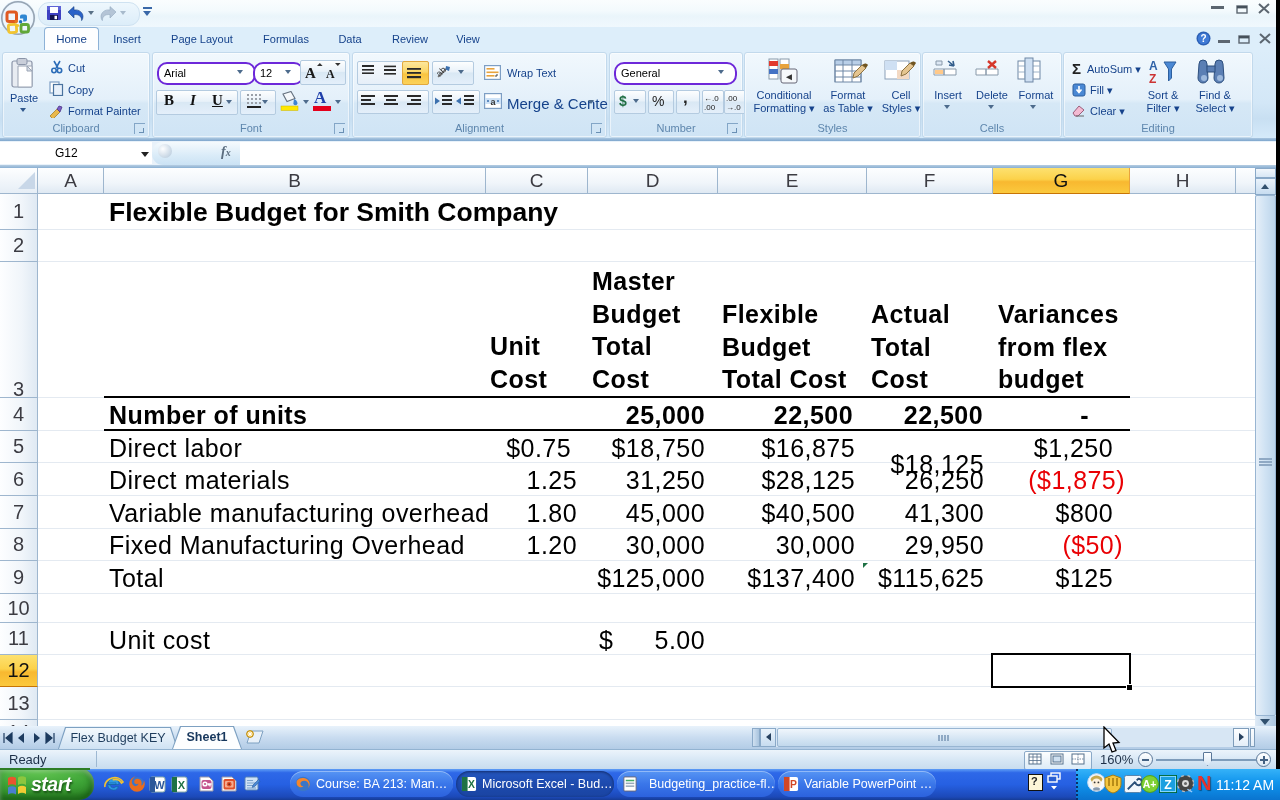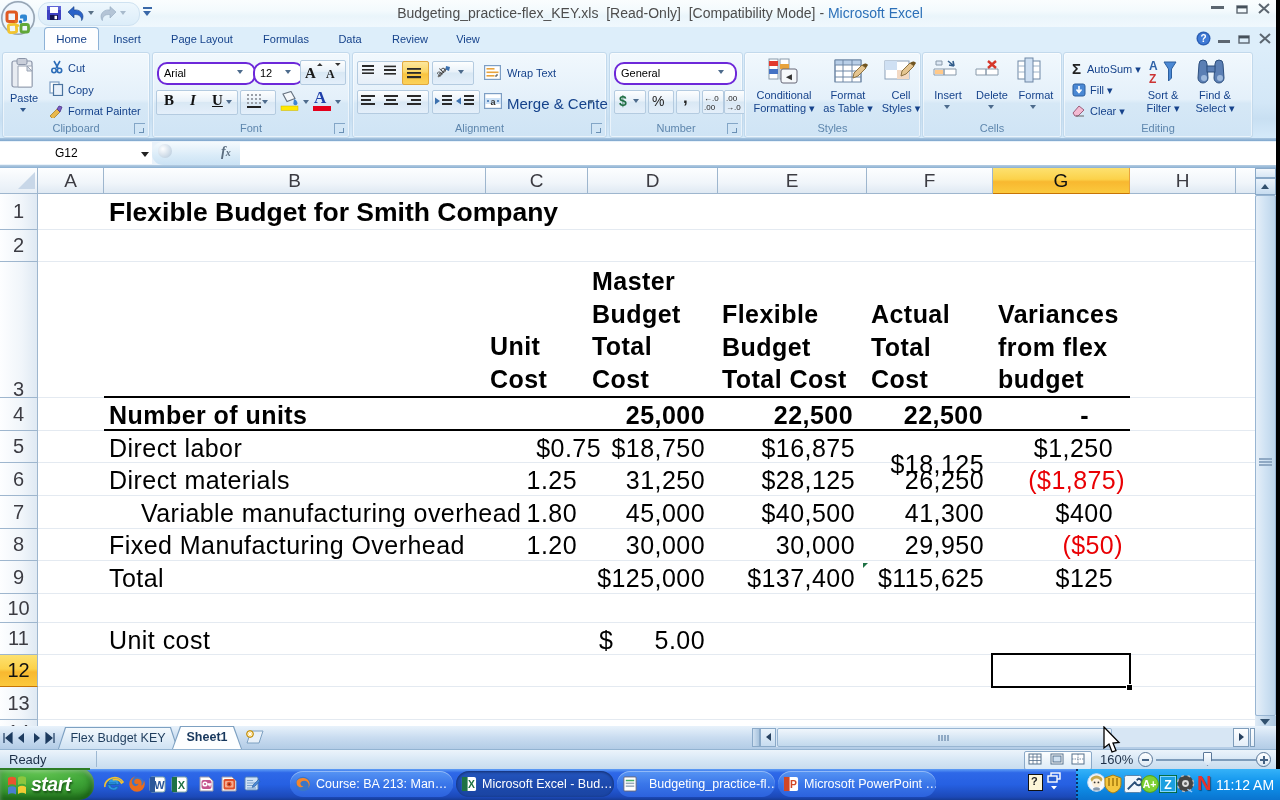--- a/index.html
+++ b/index.html
@@ -103,21 +103,20 @@
   <svg class="abs" style="left:66px;top:4px" width="19" height="17" viewBox="0 0 19 17">
     <path d="M2 8 L8 2.6 V6 c5-0.8 9 2.4 9 6.6 c0 1.6-0.5 2.8-1.4 4 c0.3-3.8-2.6-6.6-7.6-6 v3.4 z" fill="#2a62c8" stroke="#17407f" stroke-width="0.6"></path>
   </svg>
   <div class="abs" style="left:88px;top:11px;width:0;height:0;border-left:3.5px solid transparent;border-right:3.5px solid transparent;border-top:4px solid #5a7187;"></div>
   <svg class="abs" style="left:99px;top:4px" width="19" height="17" viewBox="0 0 19 17">
     <path d="M17 8 L11 2.6 V6 c-5-0.8-9 2.4 -9 6.6 c0 1.6 0.5 2.8 1.4 4 c-0.3-3.8 2.6-6.6 7.6-6 v3.4 z" fill="#b4c4d6" stroke="#92a8be" stroke-width="0.6"></path>
   </svg>
   <div class="abs" style="left:120px;top:11px;width:0;height:0;border-left:3.5px solid transparent;border-right:3.5px solid transparent;border-top:4px solid #a8bacc;"></div>
   <div class="abs" style="left:143px;top:7px;width:9px;height:2px;background:#3a68a8;"></div>
   <div class="abs" style="left:143px;top:11px;width:0;height:0;border-left:4.5px solid transparent;border-right:4.5px solid transparent;border-top:5px solid #3a68a8;"></div>
-  <div class="abs" id="titletext">Budgeting_practice-flex_KEY.xls&nbsp;&nbsp;[Read-Only]&nbsp;&nbsp;[Compatibility Mode] - <span style="color:#2c70b8">Microsoft Excel</span></div>
 
   <div class="abs" style="left:1211px;top:6px;width:13px;height:3px;background:#5c6670;"></div>
   <svg class="abs" style="left:1236px;top:3px" width="13" height="11" viewBox="0 0 13 11">
     <rect x="1" y="3" width="10" height="7" fill="none" stroke="#5c6670" stroke-width="1.4"></rect>
     <rect x="1" y="3" width="10" height="2.4" fill="#45505a"></rect>
   </svg>
   <svg class="abs" style="left:1258px;top:3px" width="12" height="11" viewBox="0 0 12 11">
     <path d="M1 1 L11 10 M11 1 L1 10" stroke="#5c6670" stroke-width="2"></path>
   </svg>
   <div class="abs" id="tabrow"></div>
@@ -475,37 +474,37 @@
   <div class="cell bold" style="left:592px;top:265px;line-height:32.5px;">Master<br>Budget<br>Total<br>Cost</div>
   <div class="cell bold" style="left:722px;top:298px;line-height:32.5px;">Flexible<br>Budget<br>Total Cost</div>
   <div class="cell bold" style="left:871px;top:298px;line-height:32.5px;">Actual<br>Total<br>Cost</div>
   <div class="cell bold" style="left:998px;top:298px;line-height:32.5px;">Variances<br>from flex<br>budget</div>
   <div class="cell bold" style="left:109px;top:401px;">Number of units</div>
   <div class="cell bold" style="left:588px;top:401px;width:117px;text-align:right;">25,000</div>
   <div class="cell bold" style="left:718px;top:401px;width:135px;text-align:right;">22,500</div>
   <div class="cell bold" style="left:867px;top:401px;width:116px;text-align:right;">22,500</div>
   <div class="cell bold" style="left:993px;top:401px;width:96px;text-align:right;">-</div>
   <div class="cell" style="left:109px;top:434px;">Direct labor</div>
-  <div class="cell" style="left:510px;top:434px;width:91px;text-align:right;">$0.75</div>
+  <div class="cell" style="left:480px;top:434px;width:91px;text-align:right;">$0.75</div>
   <div class="cell" style="left:588px;top:434px;width:117px;text-align:right;">$18,750</div>
   <div class="cell" style="left:718px;top:434px;width:137px;text-align:right;">$16,875</div>
   <div class="cell" style="left:867px;top:450px;width:117px;text-align:right;">$18,125</div>
   <div class="cell" style="left:993px;top:434px;width:120px;text-align:right;">$1,250</div>
   <div class="cell" style="left:109px;top:466px;">Direct materials</div>
   <div class="cell" style="left:486px;top:466px;width:91px;text-align:right;">1.25</div>
   <div class="cell" style="left:588px;top:466px;width:117px;text-align:right;">31,250</div>
   <div class="cell" style="left:718px;top:466px;width:137px;text-align:right;">$28,125</div>
   <div class="cell" style="left:867px;top:466px;width:117px;text-align:right;">26,250</div>
   <div class="cell red" style="left:993px;top:466px;width:132px;text-align:right;">($1,875)</div>
-  <div class="cell" style="left:109px;top:499px;margin-left:32px;">Variable manufacturing overhead</div>
+  <div class="cell" style="left:109px;top:499px;">Variable manufacturing overhead</div>
   <div class="cell" style="left:486px;top:499px;width:91px;text-align:right;">1.80</div>
   <div class="cell" style="left:588px;top:499px;width:117px;text-align:right;">45,000</div>
   <div class="cell" style="left:718px;top:499px;width:137px;text-align:right;">$40,500</div>
   <div class="cell" style="left:867px;top:499px;width:117px;text-align:right;">41,300</div>
-  <div class="cell" style="left:993px;top:499px;width:120px;text-align:right;">$400</div>
+  <div class="cell" style="left:993px;top:499px;width:120px;text-align:right;">$800</div>
   <div class="cell" style="left:109px;top:531px;">Fixed Manufacturing Overhead</div>
   <div class="cell" style="left:486px;top:531px;width:91px;text-align:right;">1.20</div>
   <div class="cell" style="left:588px;top:531px;width:117px;text-align:right;">30,000</div>
   <div class="cell" style="left:718px;top:531px;width:137px;text-align:right;">30,000</div>
   <div class="cell" style="left:867px;top:531px;width:117px;text-align:right;">29,950</div>
   <div class="cell red" style="left:993px;top:531px;width:130px;text-align:right;">($50)</div>
   <div class="cell" style="left:109px;top:564px;">Total</div>
   <div class="cell" style="left:588px;top:564px;width:117px;text-align:right;">$125,000</div>
   <div class="cell" style="left:718px;top:564px;width:137px;text-align:right;">$137,400</div>
   <div class="cell" style="left:867px;top:564px;width:117px;text-align:right;">$115,625</div>
@@ -658,21 +657,21 @@
         <rect x="4" y="10" width="9" height="1.6" fill="#9ab"></rect>
     </svg>
     <span style="margin-left:32px;">Budgeting_practice-fl…</span>
   </div>
   <div class="taskbtn" style="left:778px;width:158px;">
     <svg class="abs" style="left:5px;top:5px" width="16" height="16" viewBox="0 0 17 17">
       <rect x="1" y="1" width="15" height="15" rx="2" fill="#fff"></rect>
       <rect x="1" y="1" width="6" height="15" fill="#d24726"></rect>
       <text x="11" y="13" font-size="11" font-weight="bold" fill="#d24726" text-anchor="middle">P</text>
     </svg>
-    <span style="margin-left:26px;">Microsoft PowerPoint …</span>
+    <span style="margin-left:26px;">Variable PowerPoint …</span>
   </div>
 
   <div class="abs" style="left:1076px;top:769px;width:204px;height:31px;background:linear-gradient(#35b2f8,#1497ee 40%,#0d86e0 70%,#0a74cf);border-left:2px dotted #0c2f66;box-sizing:border-box;"></div>
   <div class="abs" style="left:1028px;top:774px;width:13px;height:15px;background:#fdf6d8;border:1.6px solid #111;"></div>
   <div class="abs" style="left:1031px;top:775px;font-size:11px;font-weight:bold;color:#222;">?</div>
   <svg class="abs" style="left:1047px;top:772px" width="14" height="18" viewBox="0 0 14 18">
     <rect x="4" y="1" width="9" height="6" fill="none" stroke="#fff" stroke-width="1.4"></rect>
     <rect x="1" y="4" width="9" height="6" fill="#2a5fd0" stroke="#fff" stroke-width="1.4"></rect>
     <path d="M4 14 l6 0 -3 3.5 z" fill="#fff"></path>
   </svg>

